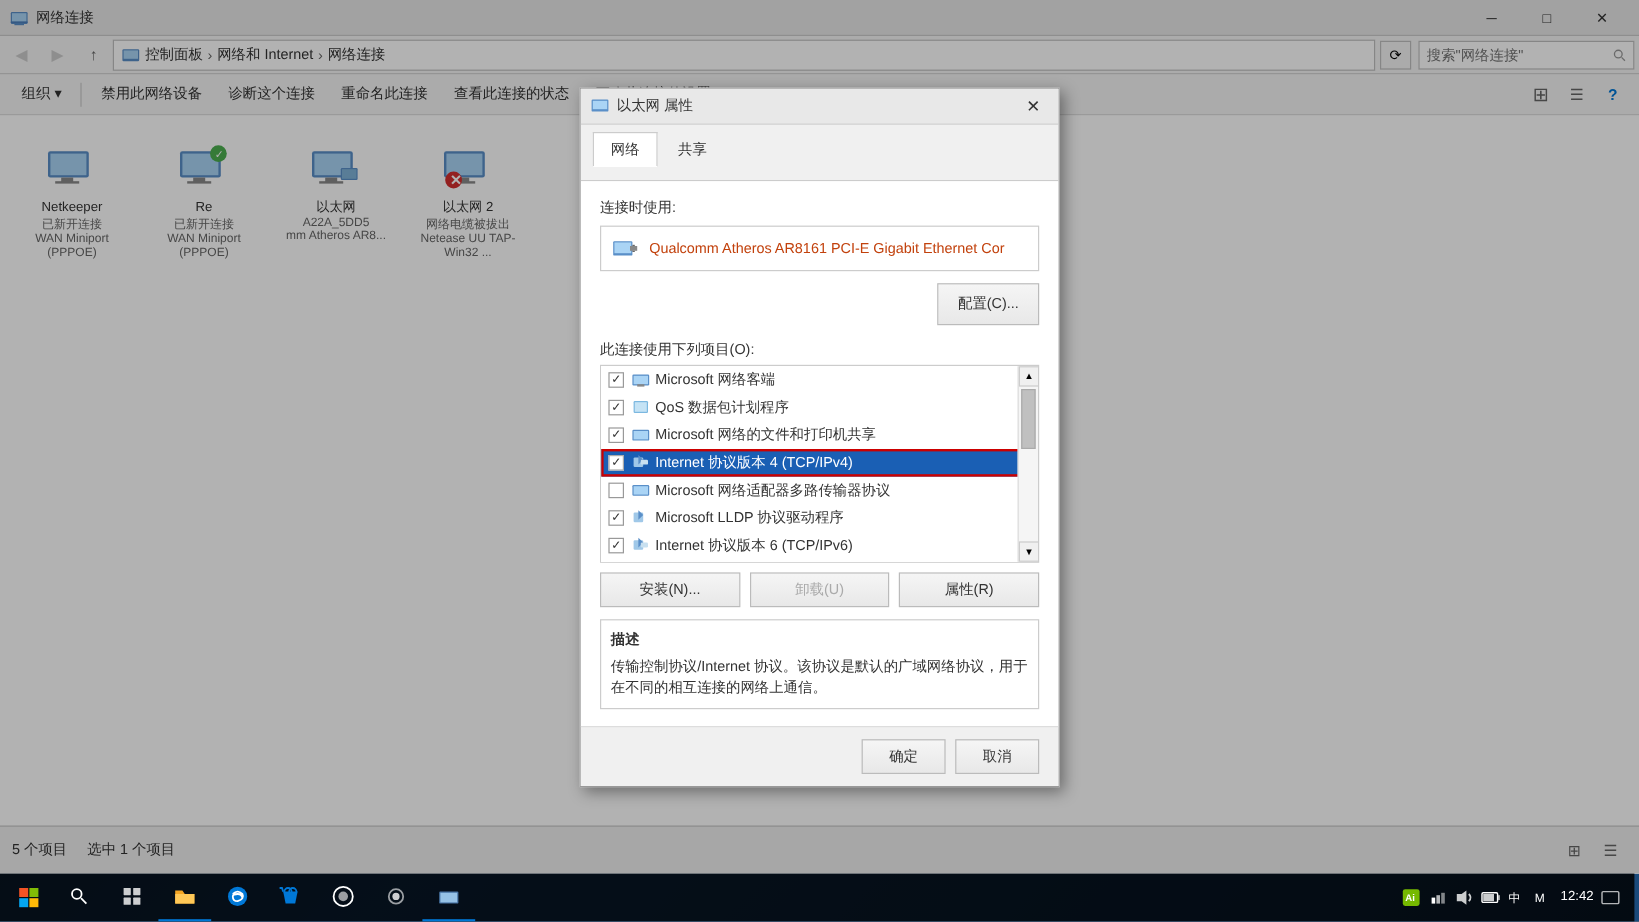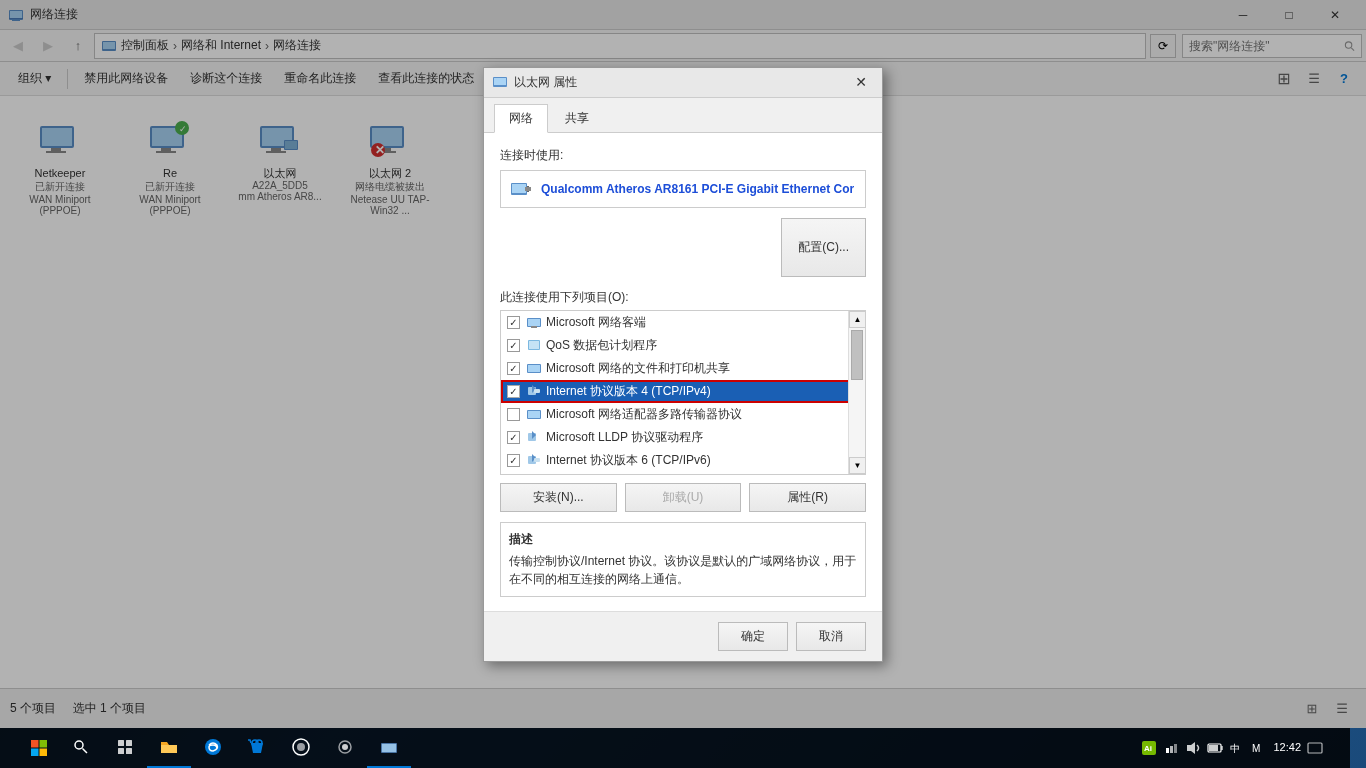--- a/index.html
+++ b/index.html
@@ -307,21 +307,21 @@
       font-size: 14px;
       color: #333;
       border: none;
       background: transparent;
     }
 
     
     .tabs {
       display: flex;
       background: #f0f0f0;
-      padding: 6px 10px 0;
+      padding: 6px 10px 12px;
       border-bottom: 1px solid #ccc;
     }
 
     .tab {
       padding: 5px 14px;
       font-size: 12px;
       color: #333;
       cursor: pointer;
       border: 1px solid transparent;
       border-bottom: none;
@@ -359,32 +359,31 @@
     }
 
     .adapter-icon {
       width: 24px;
       height: 24px;
       margin-right: 8px;
     }
 
     .adapter-name {
       font-size: 12px;
-      color: #1d4ed8;
-      font-weight: bold;
+      color: #c2410c;
     }
 
     .config-btn-row {
       display: flex;
       justify-content: flex-end;
       margin-bottom: 12px;
     }
 
     .config-btn {
-      padding: 20px 16px;
+      padding: 8px 16px;
       border: 1px solid #bbb;
       background: linear-gradient(to bottom, #f5f5f5, #e8e8e8);
       font-size: 12px;
       cursor: pointer;
       color: #333;
     }
 
     .list-label {
       font-size: 12px;
       color: #333;
@@ -494,26 +493,26 @@
       color: #333;
       min-width: 70px;
       text-align: center;
     }
 
     
     .taskbar {
       position: absolute;
       bottom: 0;
       left: 0;
-      right: 16px;
+      right: 4px;
       height: 40px;
       background: rgba(0, 0, 0, 0.85);
       display: flex;
       align-items: center;
-      padding: 0 19px;
+      padding: 0 4px;
       z-index: 100;
     }
 
     .taskbar-start {
       width: 40px;
       height: 40px;
       display: flex;
       align-items: center;
       justify-content: center;
       cursor: pointer;

